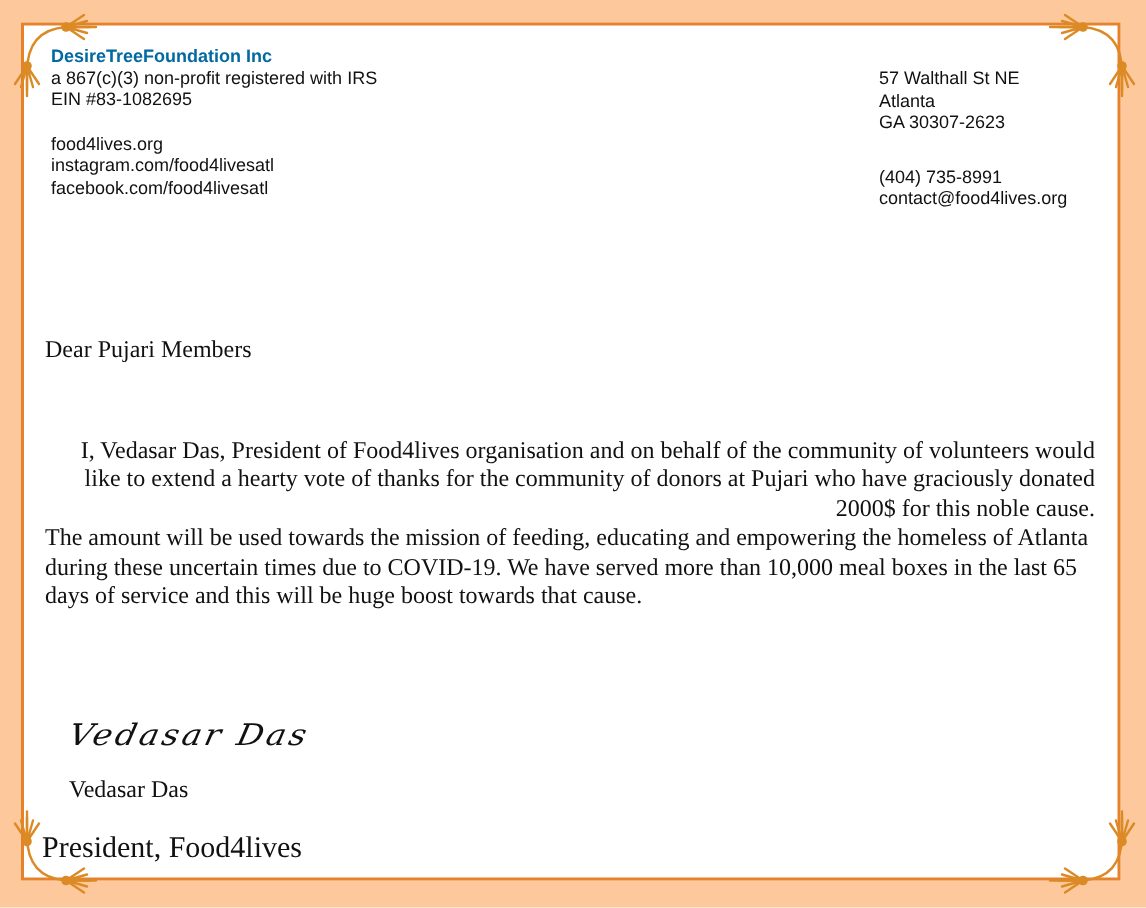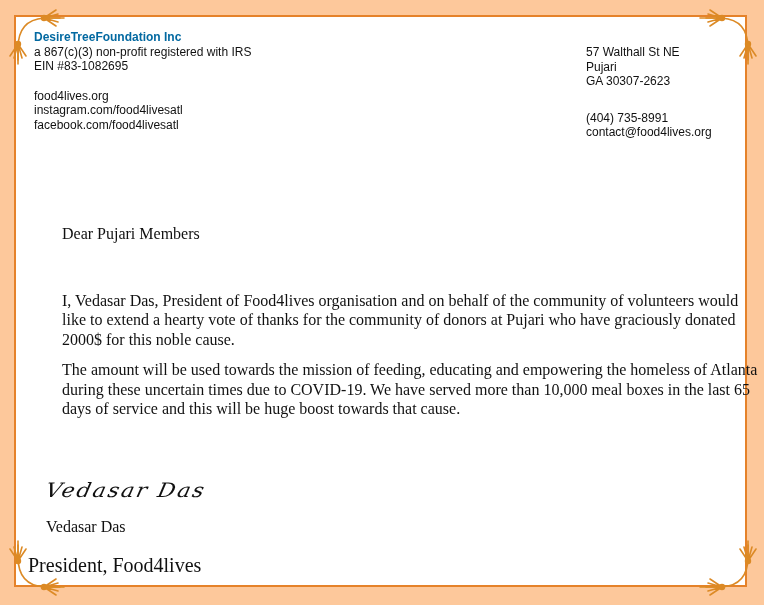--- a/index.html
+++ b/index.html
@@ -32,28 +32,28 @@
     }
     .hdr-left .org { color: #0369a1; font-weight: bold; }
     .hdr-right {
       position: absolute; left: 586px; top: 45px;
       font-size: 12px; line-height: 14.6px;
     }
     .gap { height: 15px; }
     .gap2 { height: 22px; }
 
     .letter {
-      position: absolute; left: 62px; top: 224px; width: 700px;
+      position: absolute; left: 30px; top: 224px; width: 700px;
       font-family: "Liberation Serif", serif;
       font-size: 16px; line-height: 19.5px; color: #111;
     }
     .salutation { margin: 0; }
     .para { margin: 0; }
-    .p1 { margin-top: 47px; }
-    .p2 { margin-top: 11px; }
+    .p1 { margin-top: 47px; text-align: right; }
+    .p2 { margin-top: 0; }
     .signature {
       position: absolute; left: 46px; top: 478px;
       font-family: "DejaVu Serif", serif;
       font-style: italic;
       font-size: 22px; letter-spacing: 2px;
       color: #111;
       transform: skewX(-12deg) scaleY(0.9);
       transform-origin: left;
       font-weight: normal;
     }
@@ -121,21 +121,21 @@
   <div>a 867(c)(3) non-profit registered with IRS</div>
   <div>EIN #83-1082695</div>
   <div class="gap"></div>
   <div>food4lives.org</div>
   <div>instagram.com/food4livesatl</div>
   <div>facebook.com/food4livesatl</div>
 </div>
 
 <div class="hdr-right">
   <div>57 Walthall St NE</div>
-  <div>Pujari</div>
+  <div>Atlanta</div>
   <div>GA 30307-2623</div>
   <div class="gap2"></div>
   <div>(404) 735-8991</div>
   <div>contact@food4lives.org</div>
 </div>
 
 <div class="letter">
   <p class="salutation">Dear Pujari Members</p>
   <p class="para p1">I, Vedasar Das, President of Food4lives organisation and on behalf of the community of volunteers would like to extend a hearty vote of thanks for the community of donors at Pujari who have graciously donated 2000$ for this noble cause.</p>
   <p class="para p2">The amount  will be used towards the mission of feeding, educating and empowering the homeless of Atlanta during these uncertain times due to COVID-19. We have served more than 10,000 meal boxes in the last 65 days of service and this will be huge boost towards that cause.</p>

